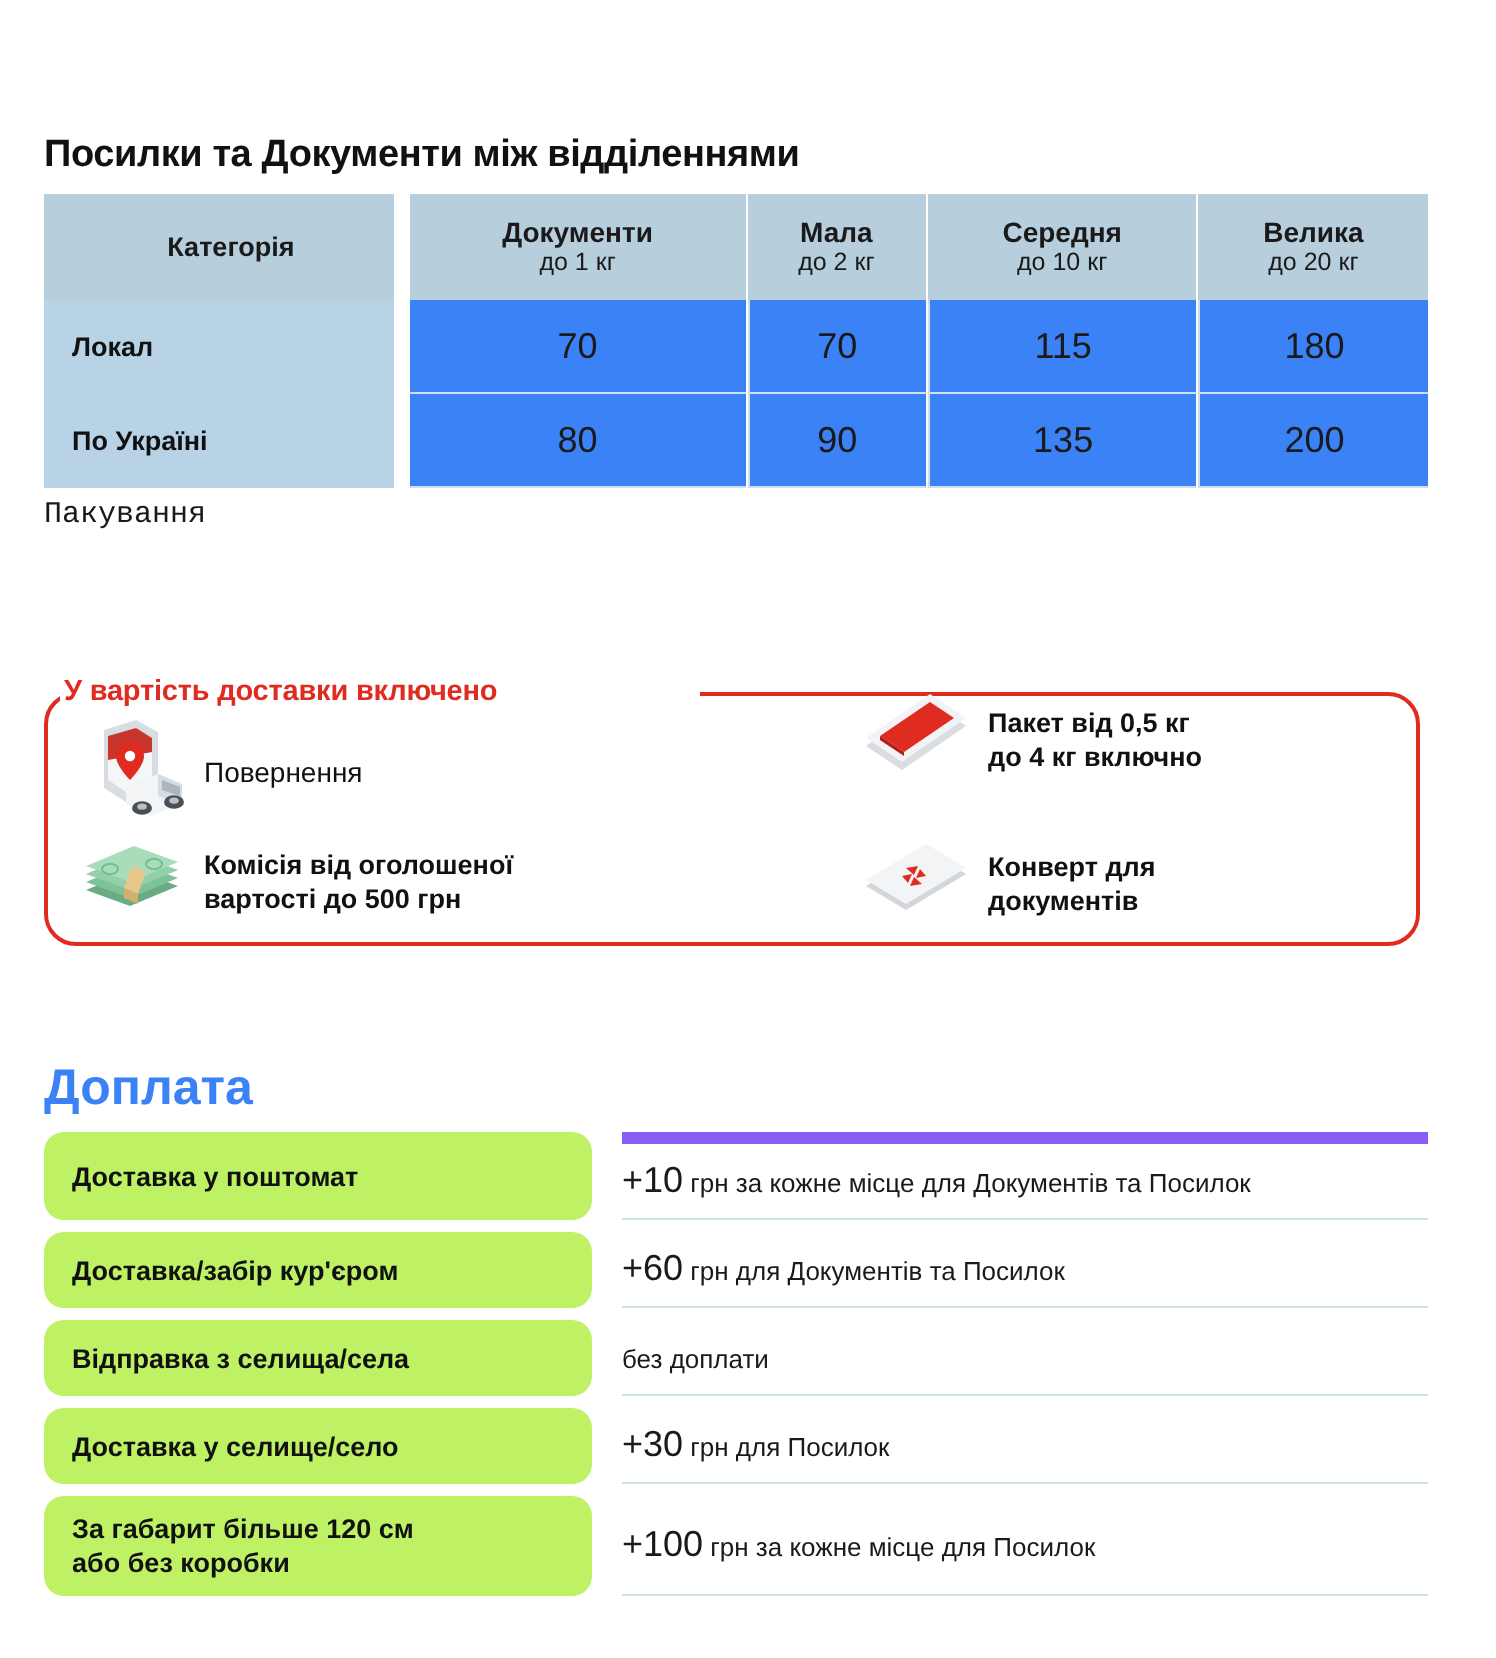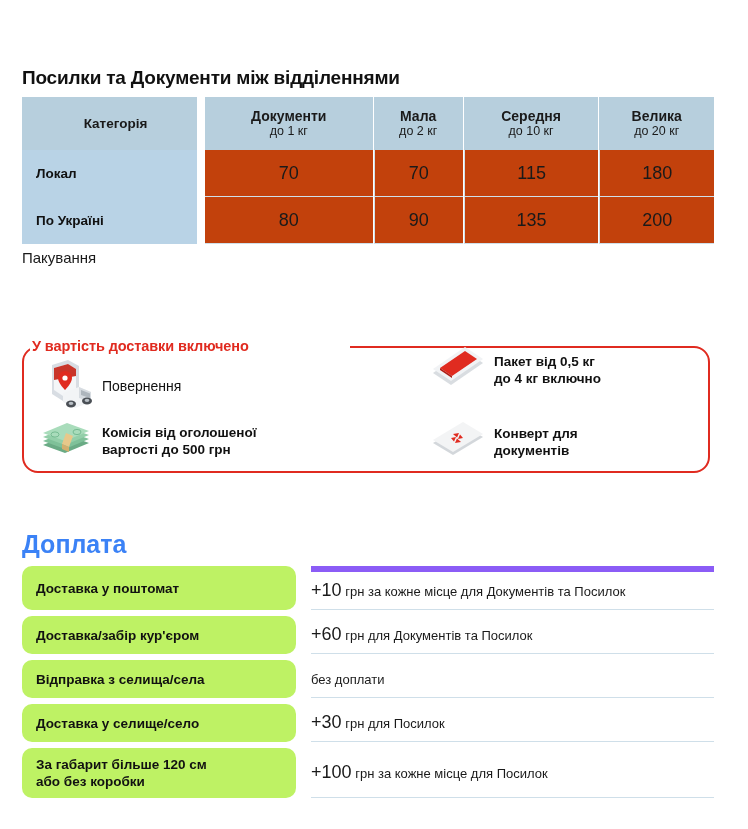--- a/index.html
+++ b/index.html
@@ -60,38 +60,39 @@
   .tbl td.lbl {
     background: #b9d3e6;
     font-size: 13.5px;
     font-weight: bold;
     padding-left: 14px;
     height: 44px;
     vertical-align: middle;
     color: #111;
   }
   .tbl td.val {
-    background: #c2410c;
+    background: #3b82f6;
     text-align: center;
     font-size: 18px;
     font-weight: normal;
     height: 44px;
     vertical-align: middle;
     color: #1a1a1a;
     border-bottom: 1px solid #cfdfe9;
     border-left: 1px solid #cfdfe9;
   }
   .tbl td.val.first { border-left: none; }
   .tbl tr.rowA td.val { border-top: none; }
 
   .pack-label {
     font-size: 15px;
     font-weight: normal;
     color: #1a1a1a;
     padding: 5px 0 4px 22px;
+    font-family: Liberation Mono, monospace;
   }
 
   
   .sec2 { position: absolute; left: 22px; top: 335px; width: 690px; height: 150px; }
   .redbox {
     position: absolute;
     left: 0; top: 11px;
     width: 688px; height: 127px;
     border: 2px solid #e02b20;
     border-radius: 16px;

